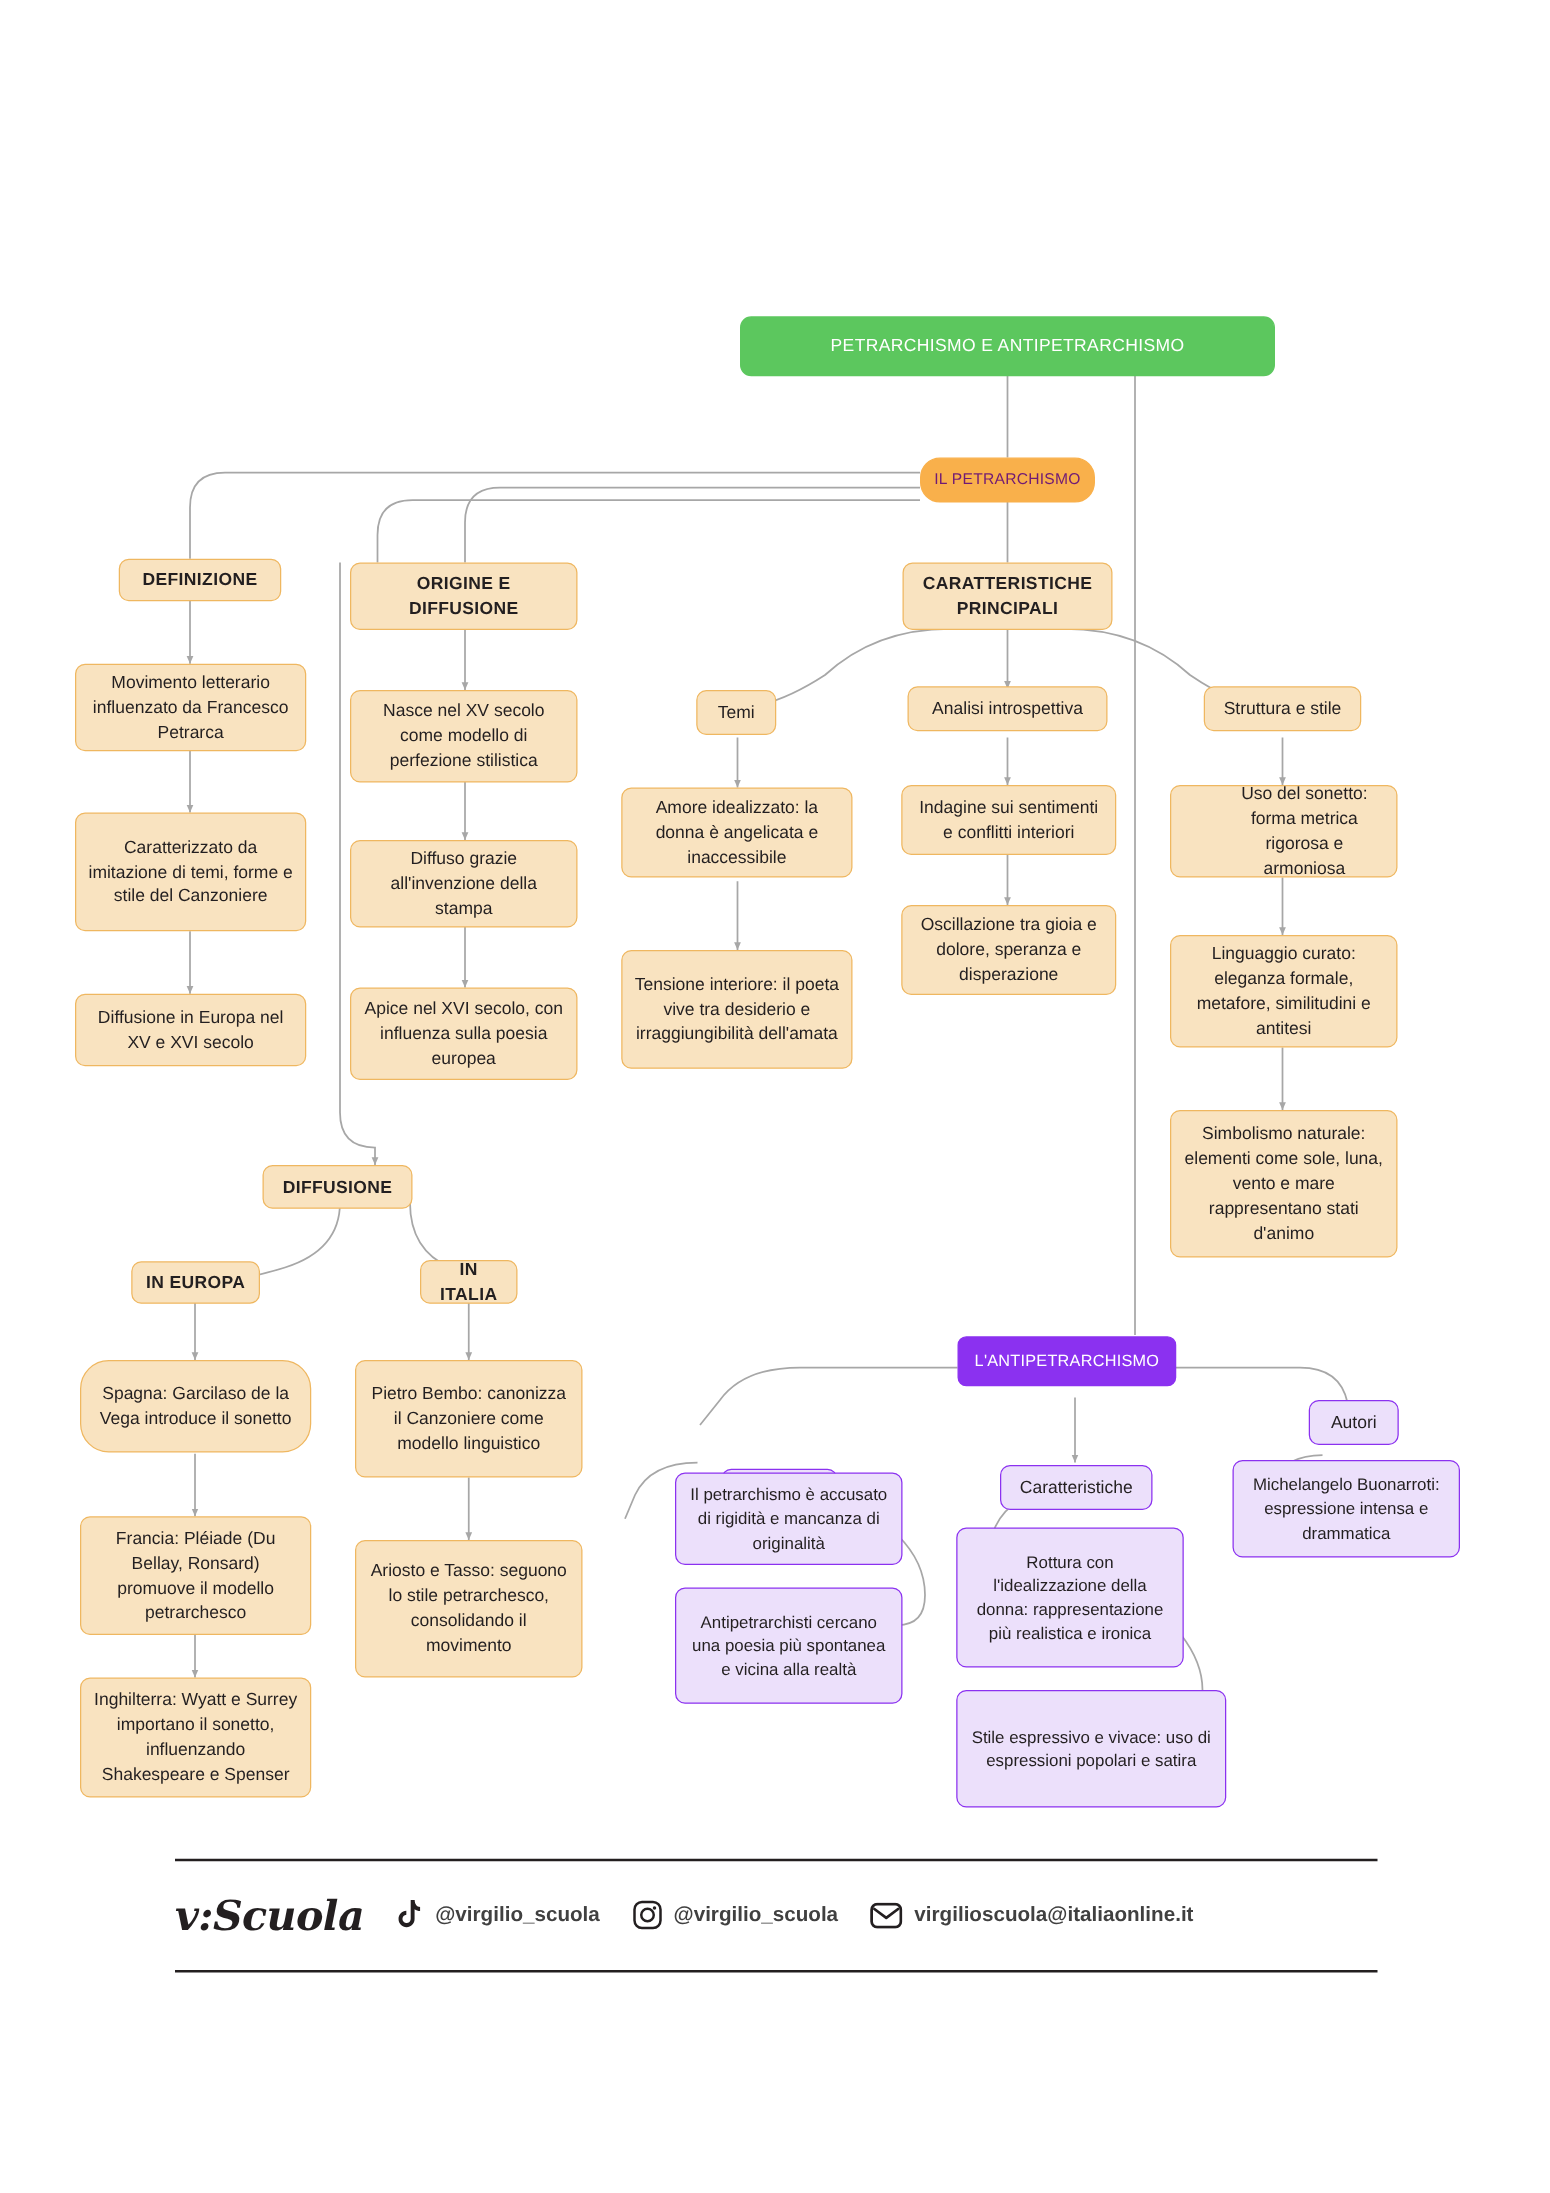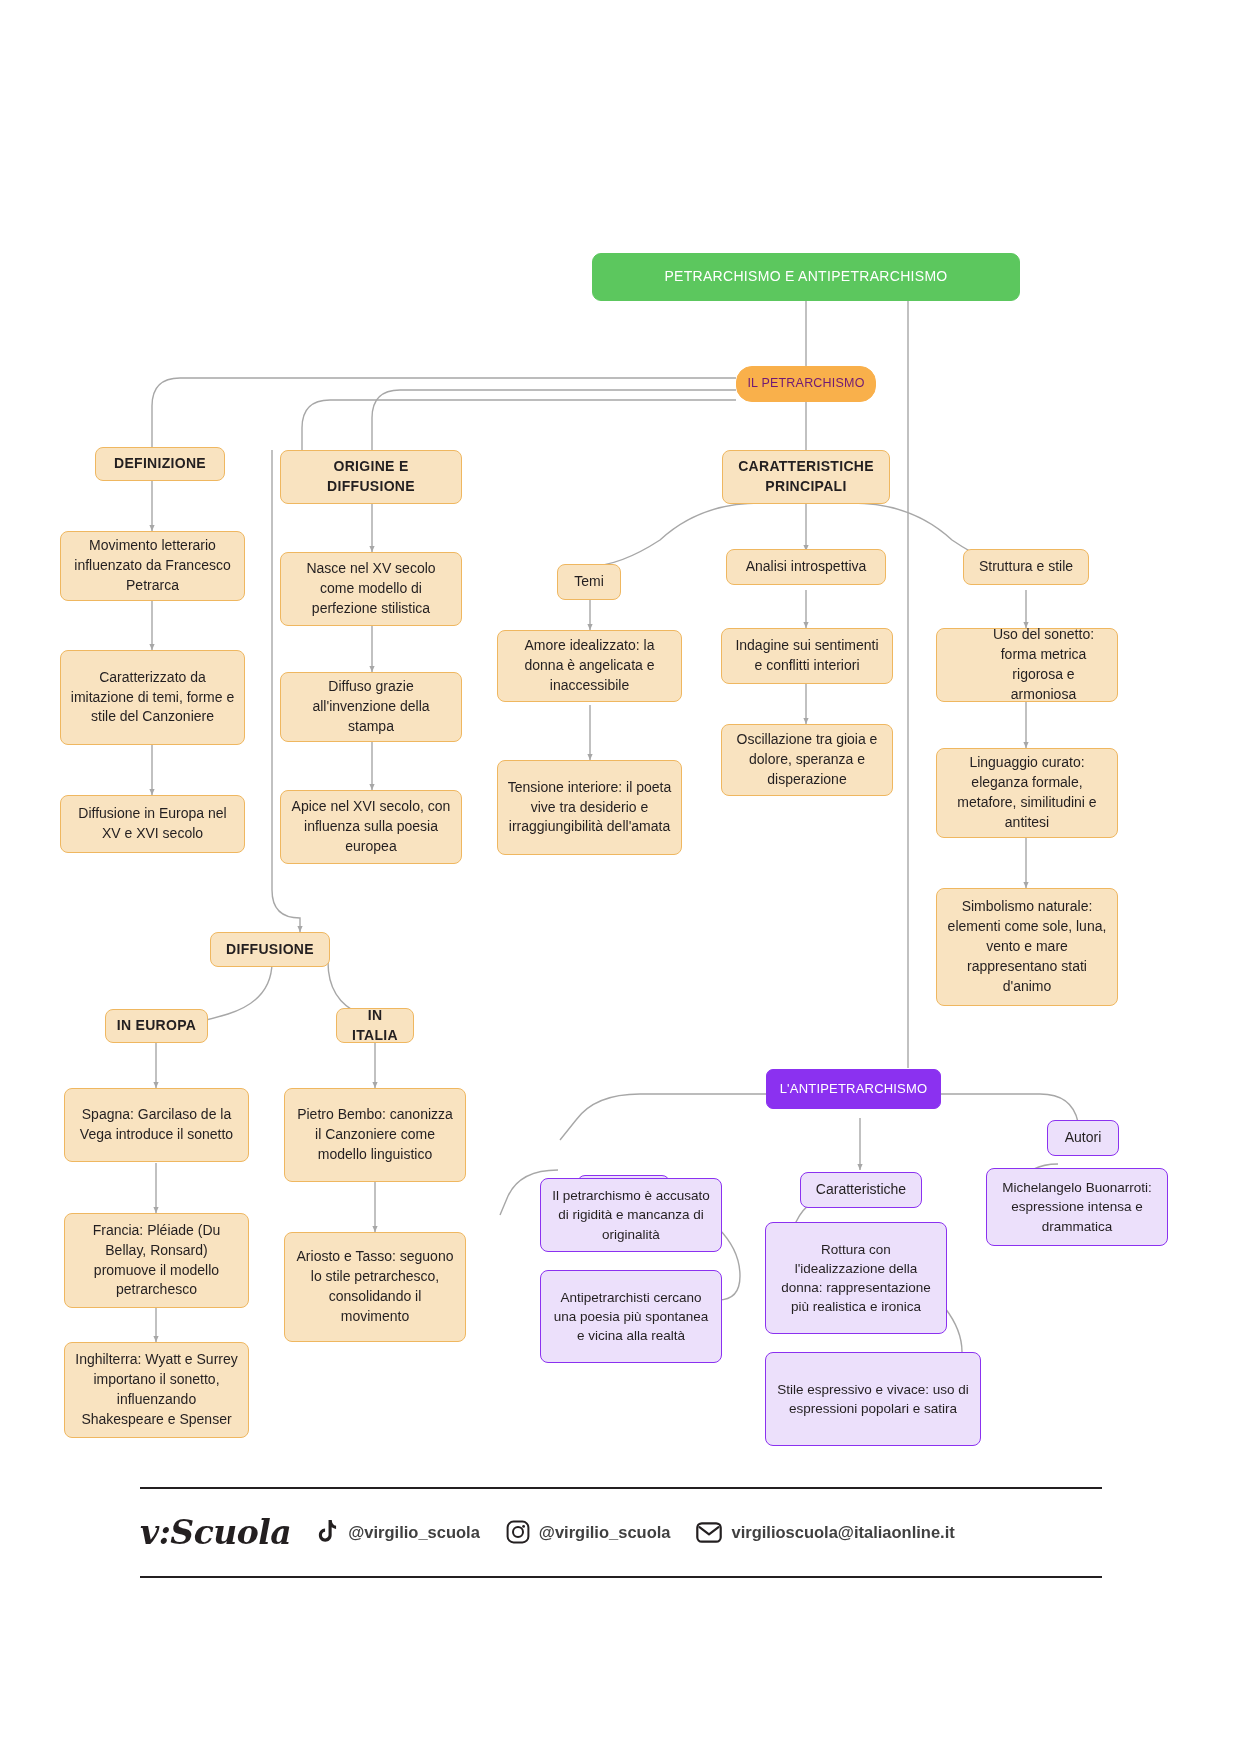--- a/index.html
+++ b/index.html
@@ -238,21 +238,21 @@
   </div>
   <div class="node n-beige" style="left:280px; top:790px; width:182px; height:74px;">
     <span>Apice nel XVI secolo, con influenza sulla poesia europea</span>
   </div>
 
   <div class="node n-beige cap" style="left:722px; top:450px; width:168px; height:54px;">
     <span>CARATTERISTICHE
 PRINCIPALI</span>
   </div>
 
-  <div class="node n-beige" style="left:557px; top:564px; width:64px; height:36px;">
+  <div class="node n-beige" style="left:557px; top:552px; width:64px; height:36px;">
     <span>Temi</span>
   </div>
   <div class="node n-beige" style="left:497px; top:630px; width:185px; height:72px;">
     <span>Amore idealizzato: la donna è angelicata e inaccessibile</span>
   </div>
   <div class="node n-beige" style="left:497px; top:760px; width:185px; height:95px;">
     <span>Tensione interiore: il poeta vive tra desiderio e irraggiungibilità dell'amata</span>
   </div>
 
   <div class="node n-beige" style="left:726px; top:549px; width:160px; height:36px;">
@@ -278,21 +278,21 @@
     <span>Simbolismo naturale: elementi come sole, luna, vento e mare rappresentano stati d'animo</span>
   </div>
 
   <div class="node n-beige cap" style="left:210px; top:932px; width:120px; height:35px;">
     <span>DIFFUSIONE</span>
   </div>
 
   <div class="node n-beige cap" style="left:105px; top:1009px; width:103px; height:34px;">
     <span>IN EUROPA</span>
   </div>
-  <div class="node n-beige" style="left:64px; top:1088px; width:185px; height:74px;">
+  <div class="node n-beige" style="left:64px; top:1088px; width:185px; height:74px;border-radius:23px;">
     <span>Spagna: Garcilaso de la Vega introduce il sonetto</span>
   </div>
   <div class="node n-beige" style="left:64px; top:1213px; width:185px; height:95px;">
     <span>Francia: Pléiade (Du Bellay, Ronsard) promuove il modello petrarchesco</span>
   </div>
   <div class="node n-beige" style="left:64px; top:1342px; width:185px; height:96px;">
     <span>Inghilterra: Wyatt e Surrey importano il sonetto, influenzando Shakespeare e Spenser</span>
   </div>
 
   <div class="node n-beige cap" style="left:336px; top:1008px; width:78px; height:35px;">

